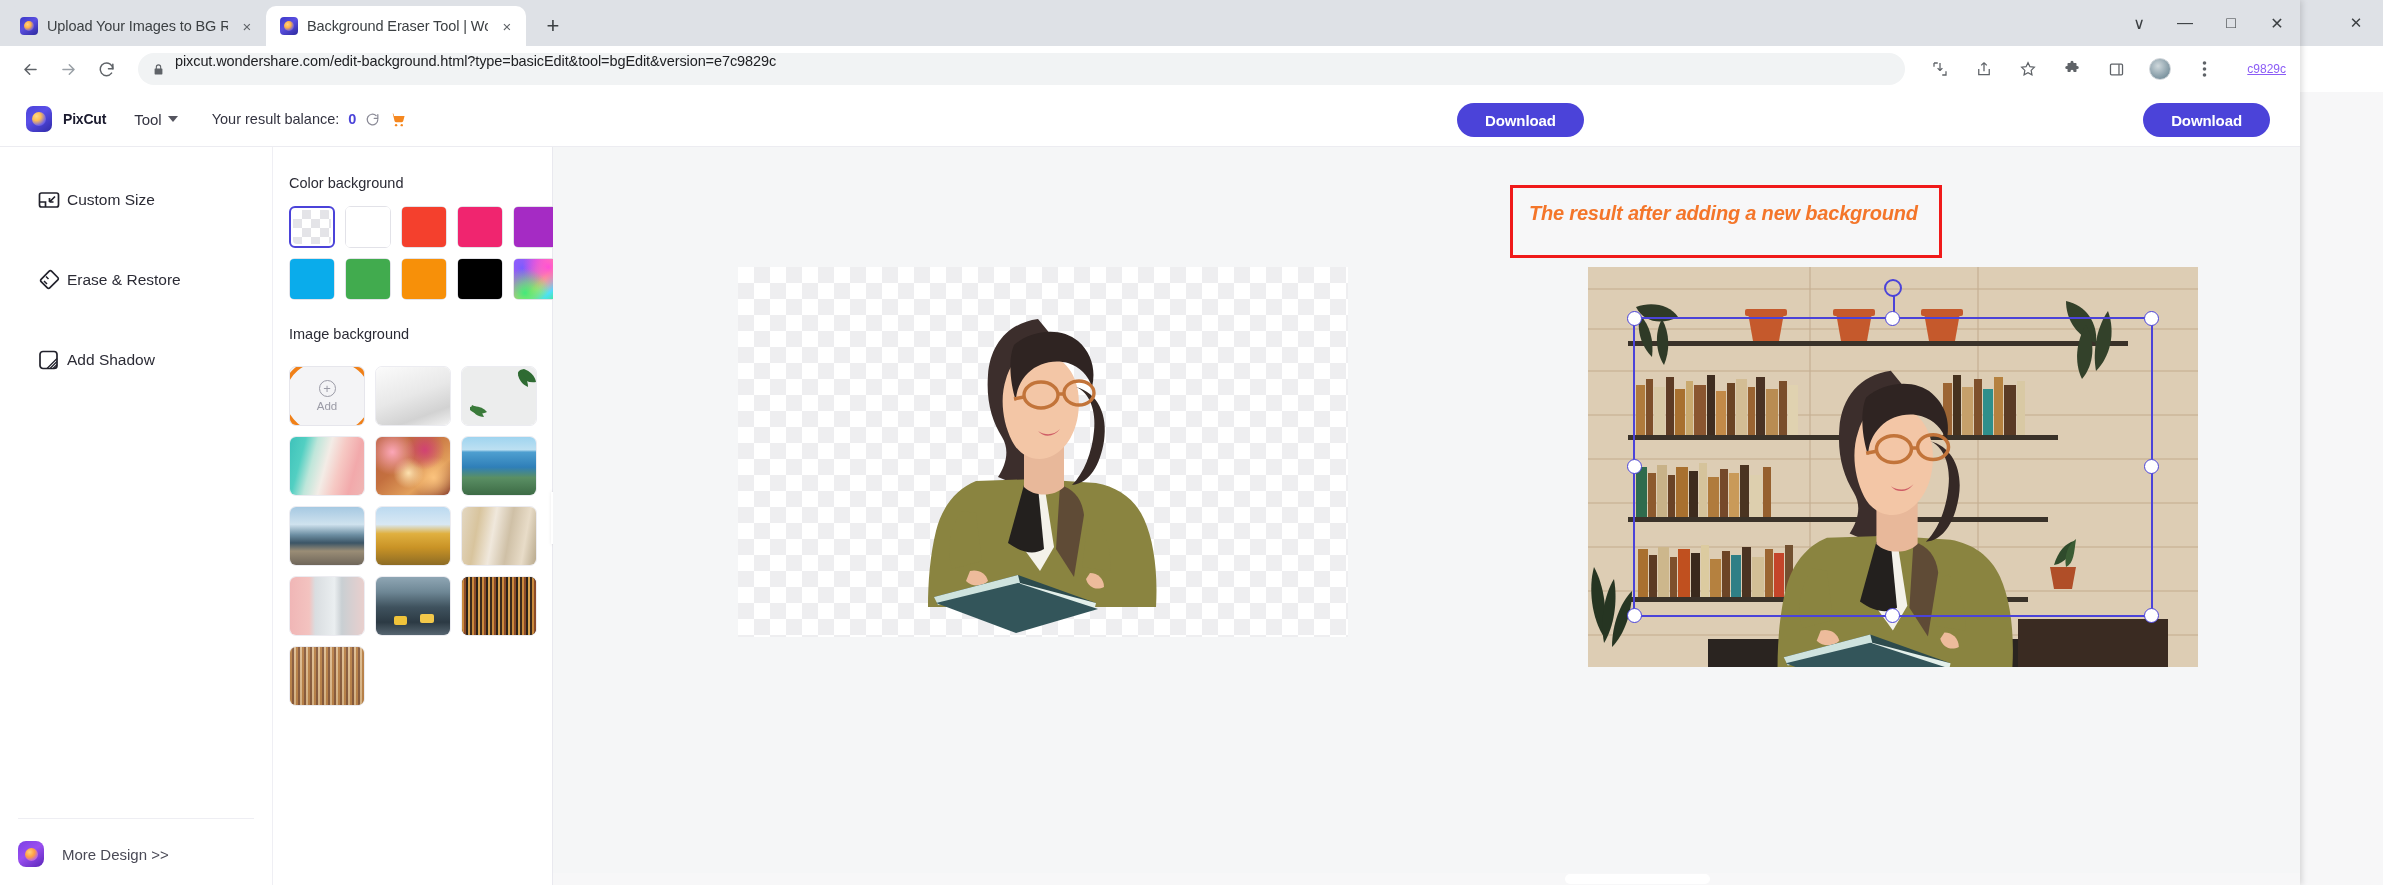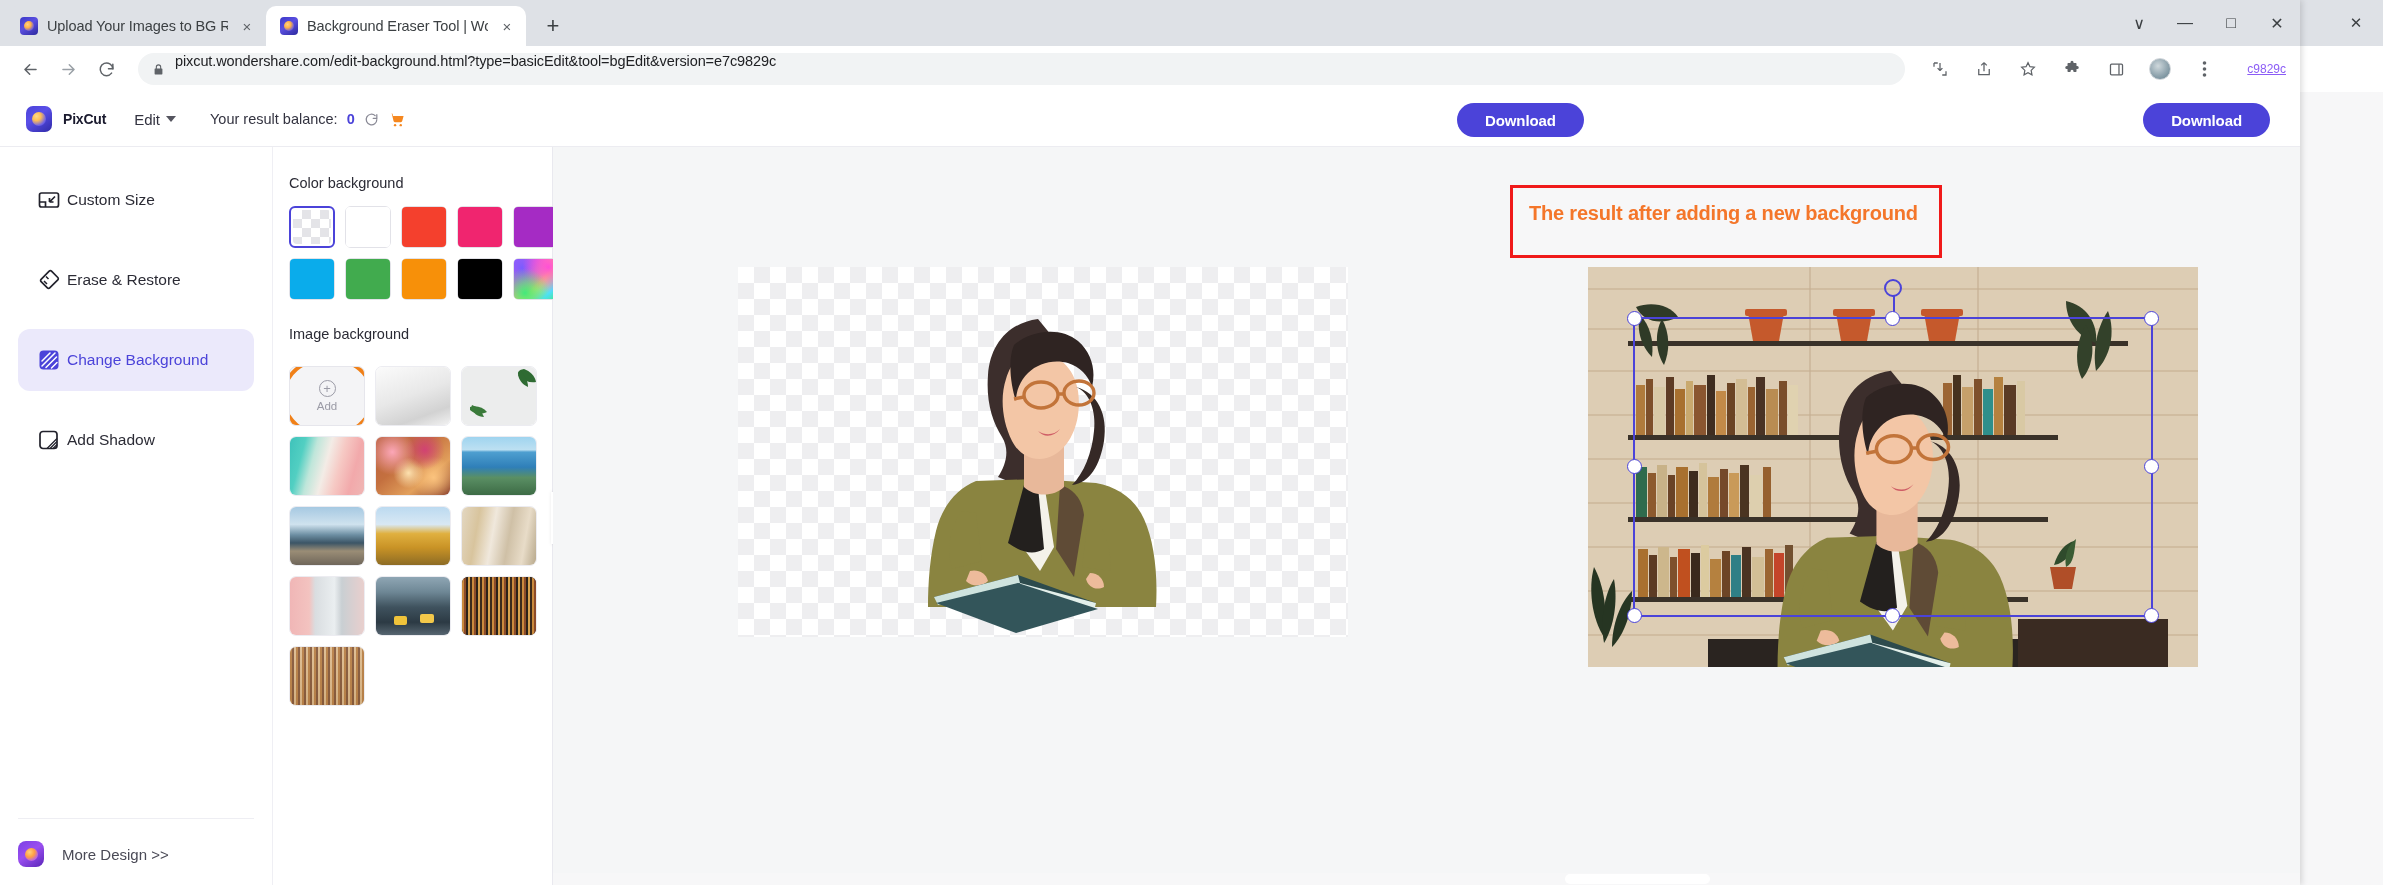--- a/index.html
+++ b/index.html
@@ -263,20 +263,21 @@
     background-size: 32px 32px; background-position: 0 0, 16px 16px; background-color: #fff;
   }
   .img-result {
     position: absolute; left: 1035px; top: 120px; width: 610px; height: 400px;
     overflow: hidden; background: #cbbda8;
   }
   .annot-box {
     position: absolute; left: 957px; top: 38px; width: 432px; height: 73px;
     border: 3px solid #f01a1a; background: rgba(247,248,249,.55);
     padding: 12px 16px 8px 16px;
+    font-style: italic;
   }
   .annot-text {
     font-size: 20px; font-weight: bold; color: #f4762a; line-height: 1.32;
     letter-spacing: -.2px;
   }
   
   .sel-frame {
     position: absolute; left: 1080px; top: 170px; width: 520px; height: 300px;
     border: 2px solid #4b43d9; pointer-events: none; z-index: 6;
   }
@@ -458,21 +459,21 @@
 
       <div class="app-header">
         <div class="brand">
           <span class="brand-logo">
               <i></i>
             </span>
           <span class="brand-name">PixCut</span>
         </div>
 
         <div class="menu-edit">
-          <span>Edit</span>
+          <span>Tool</span>
           <span class="caret-dn"></span>
         </div>
 
         <div class="credits">
           <span>Your result balance:</span>
           <span class="amount">0</span>
           <span class="refresh-ic">
             <svg width="15" height="15" viewBox="0 0 24 24" fill="none" stroke="#8a8a96" stroke-width="2" stroke-linecap="round">
                 <path d="M20.5 12a8.5 8.5 0 11-2.6-6.1"></path>
                 <path d="M20.5 4.2V10h-5.8"></path>
@@ -507,31 +508,20 @@
           <div class="nav-item">
             <span class="nav-ico">
               <svg width="24" height="24" viewBox="0 0 24 24" fill="none" stroke="#22222c" stroke-width="1.7" stroke-linejoin="round">
                   <path d="M14.5 3.2l6.3 6.3a1.6 1.6 0 010 2.3l-8.1 8.1a1.6 1.6 0 01-2.3 0L4.1 13.6a1.6 1.6 0 010-2.3l8.1-8.1a1.6 1.6 0 012.3 0z"></path>
                   <path d="M9 8.5l2.5 2.5M7 13l3 3" stroke-width="1.5"></path>
                 </svg>
             </span>
             <span>Erase &amp; Restore</span>
           </div>
 
-          <div class="nav-item active">
-            <span class="nav-ico">
-              <svg width="24" height="24" viewBox="0 0 24 24">
-                  <rect x="2.5" y="2.5" width="19" height="19" rx="4" fill="#4b43d9"></rect>
-                  <g stroke="#ffffff" stroke-width="1.5" stroke-linecap="round">
-                    <path d="M5 13L13 5M5 18L18 5M9 19.5L19.5 9M14.5 20L20 14.5"></path>
-                  </g>
-                </svg>
-            </span>
-            <span>Change Background</span>
-          </div>
 
           <div class="nav-item">
             <span class="nav-ico">
               <svg width="24" height="24" viewBox="0 0 24 24">
                   <rect x="3" y="3.5" width="17" height="17" rx="3" fill="none" stroke="#22222c" stroke-width="1.7"></rect>
                   <g stroke="#22222c" stroke-width="1.2">
                     <path d="M13 20.5L20 13.5M16 20.5L20 16.5M10 20.5L20 10.5"></path>
                   </g>
                 </svg>
             </span>

